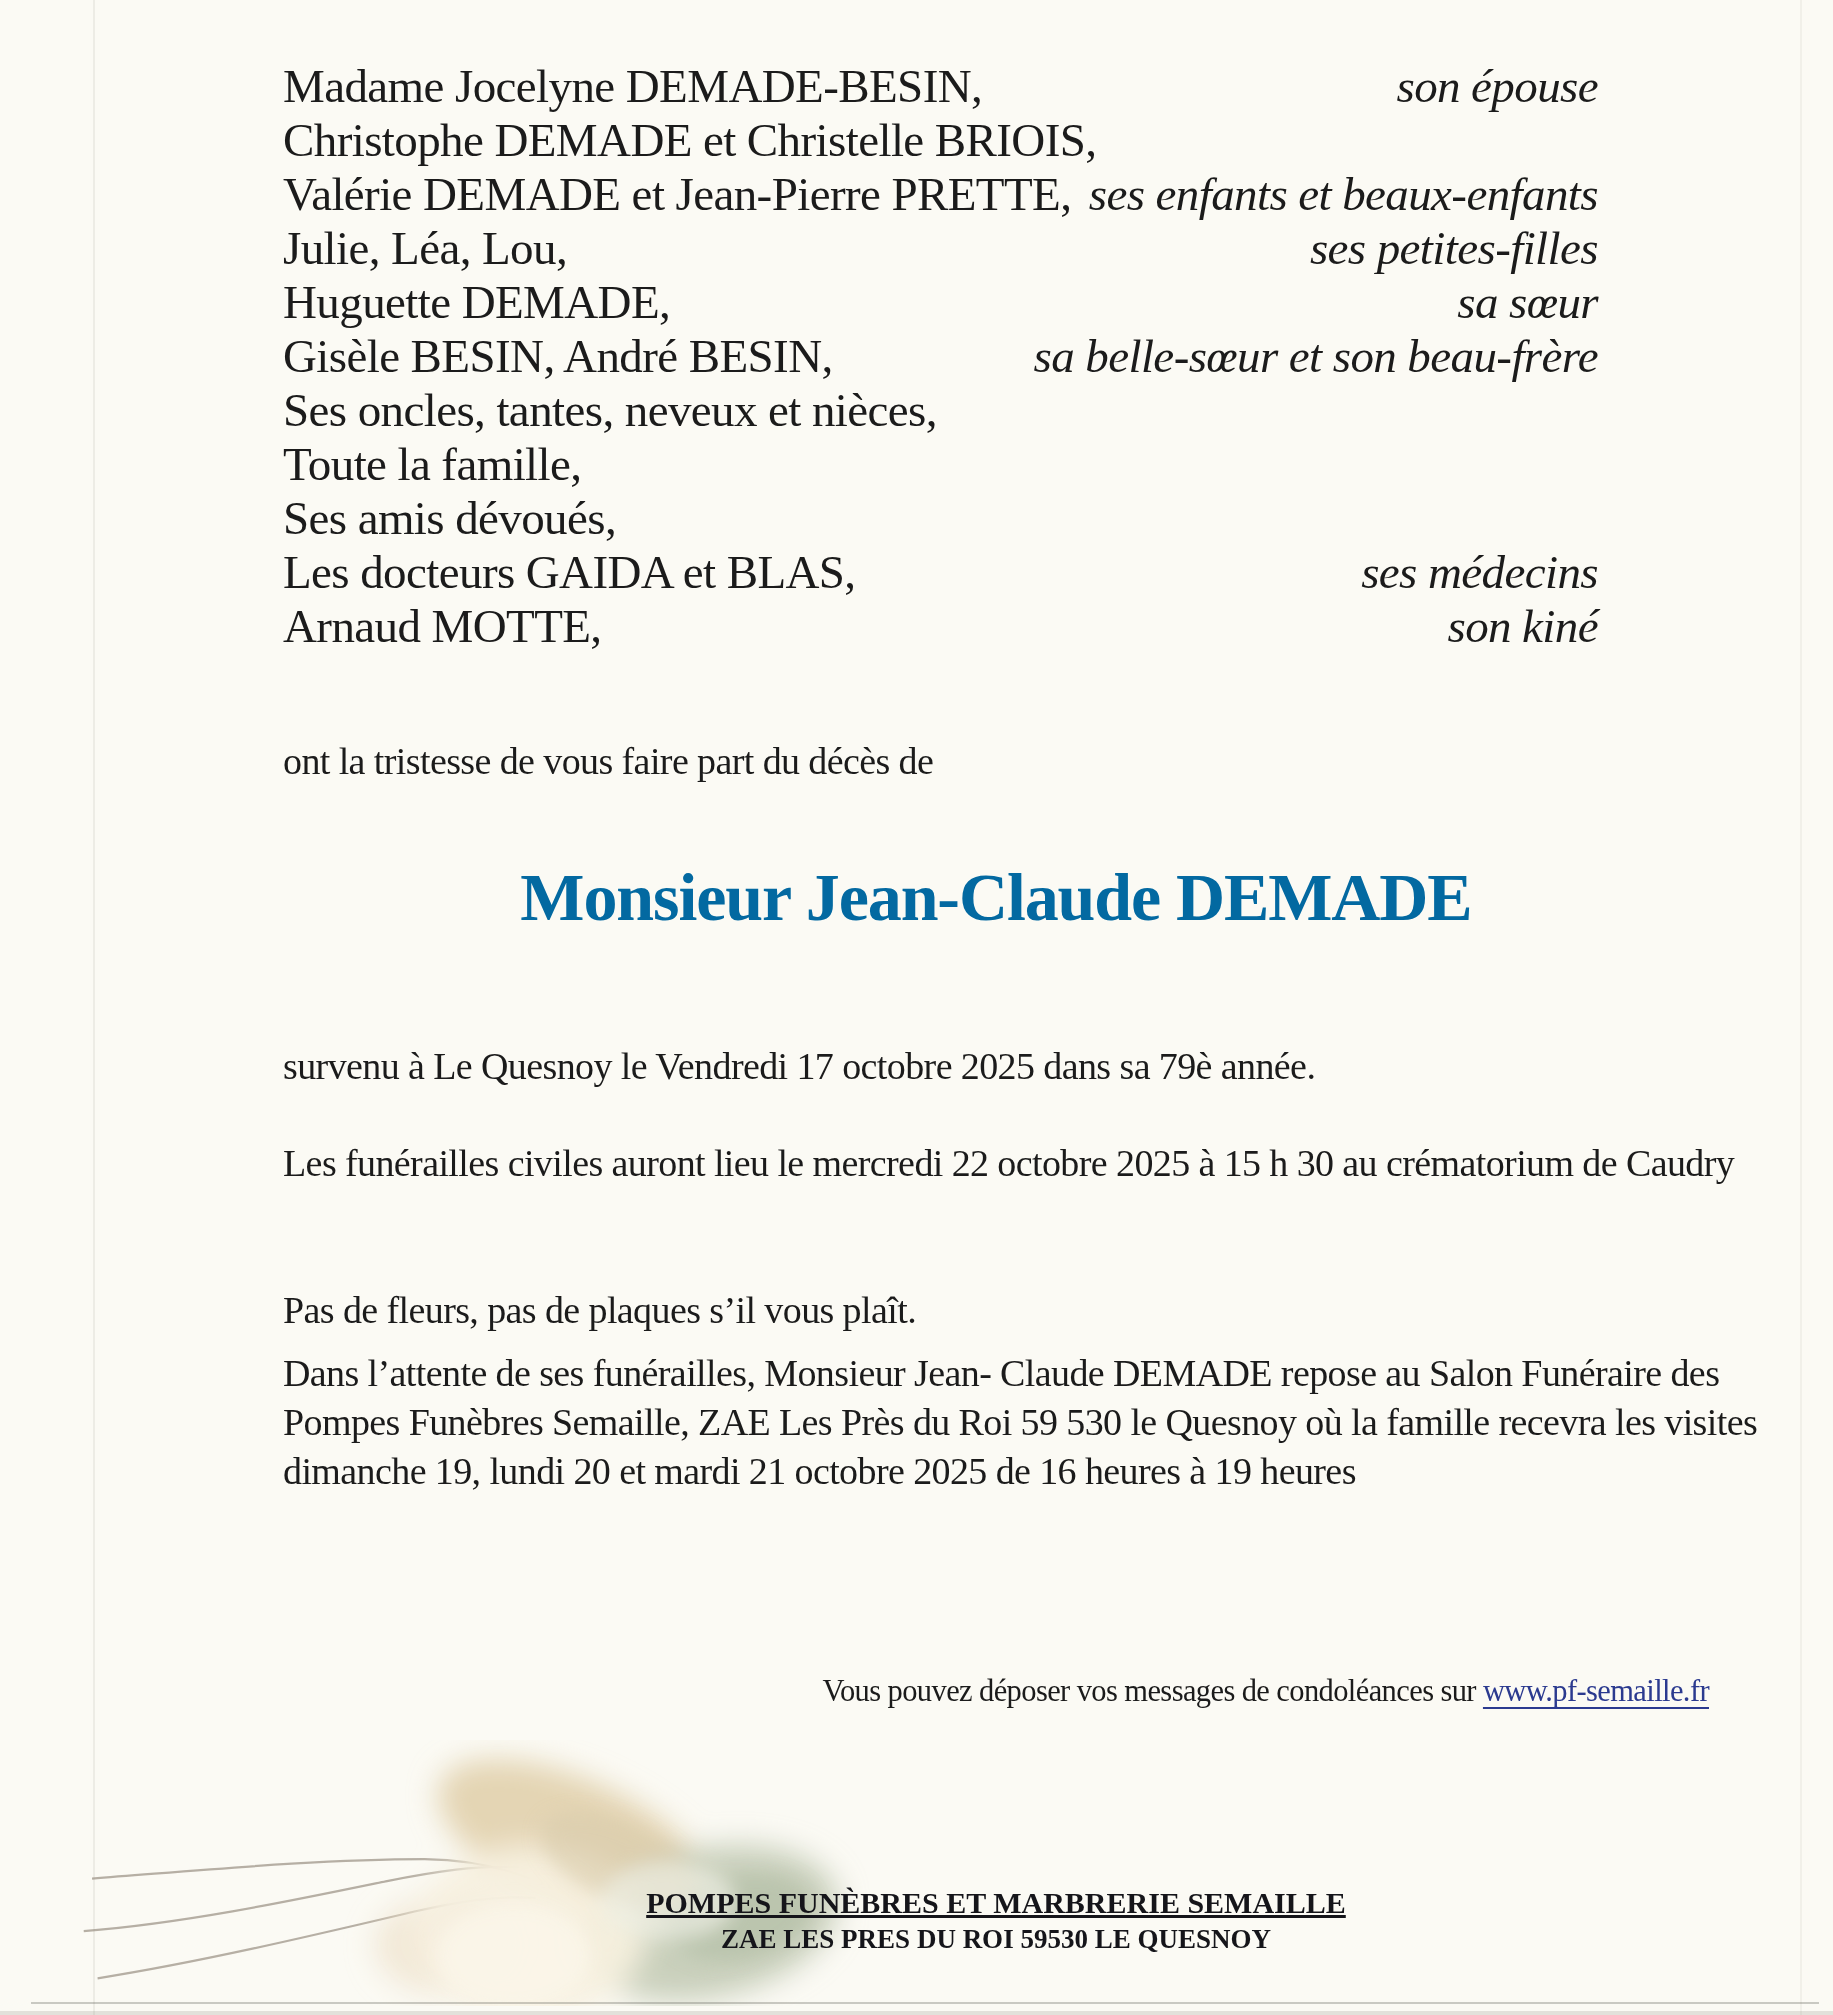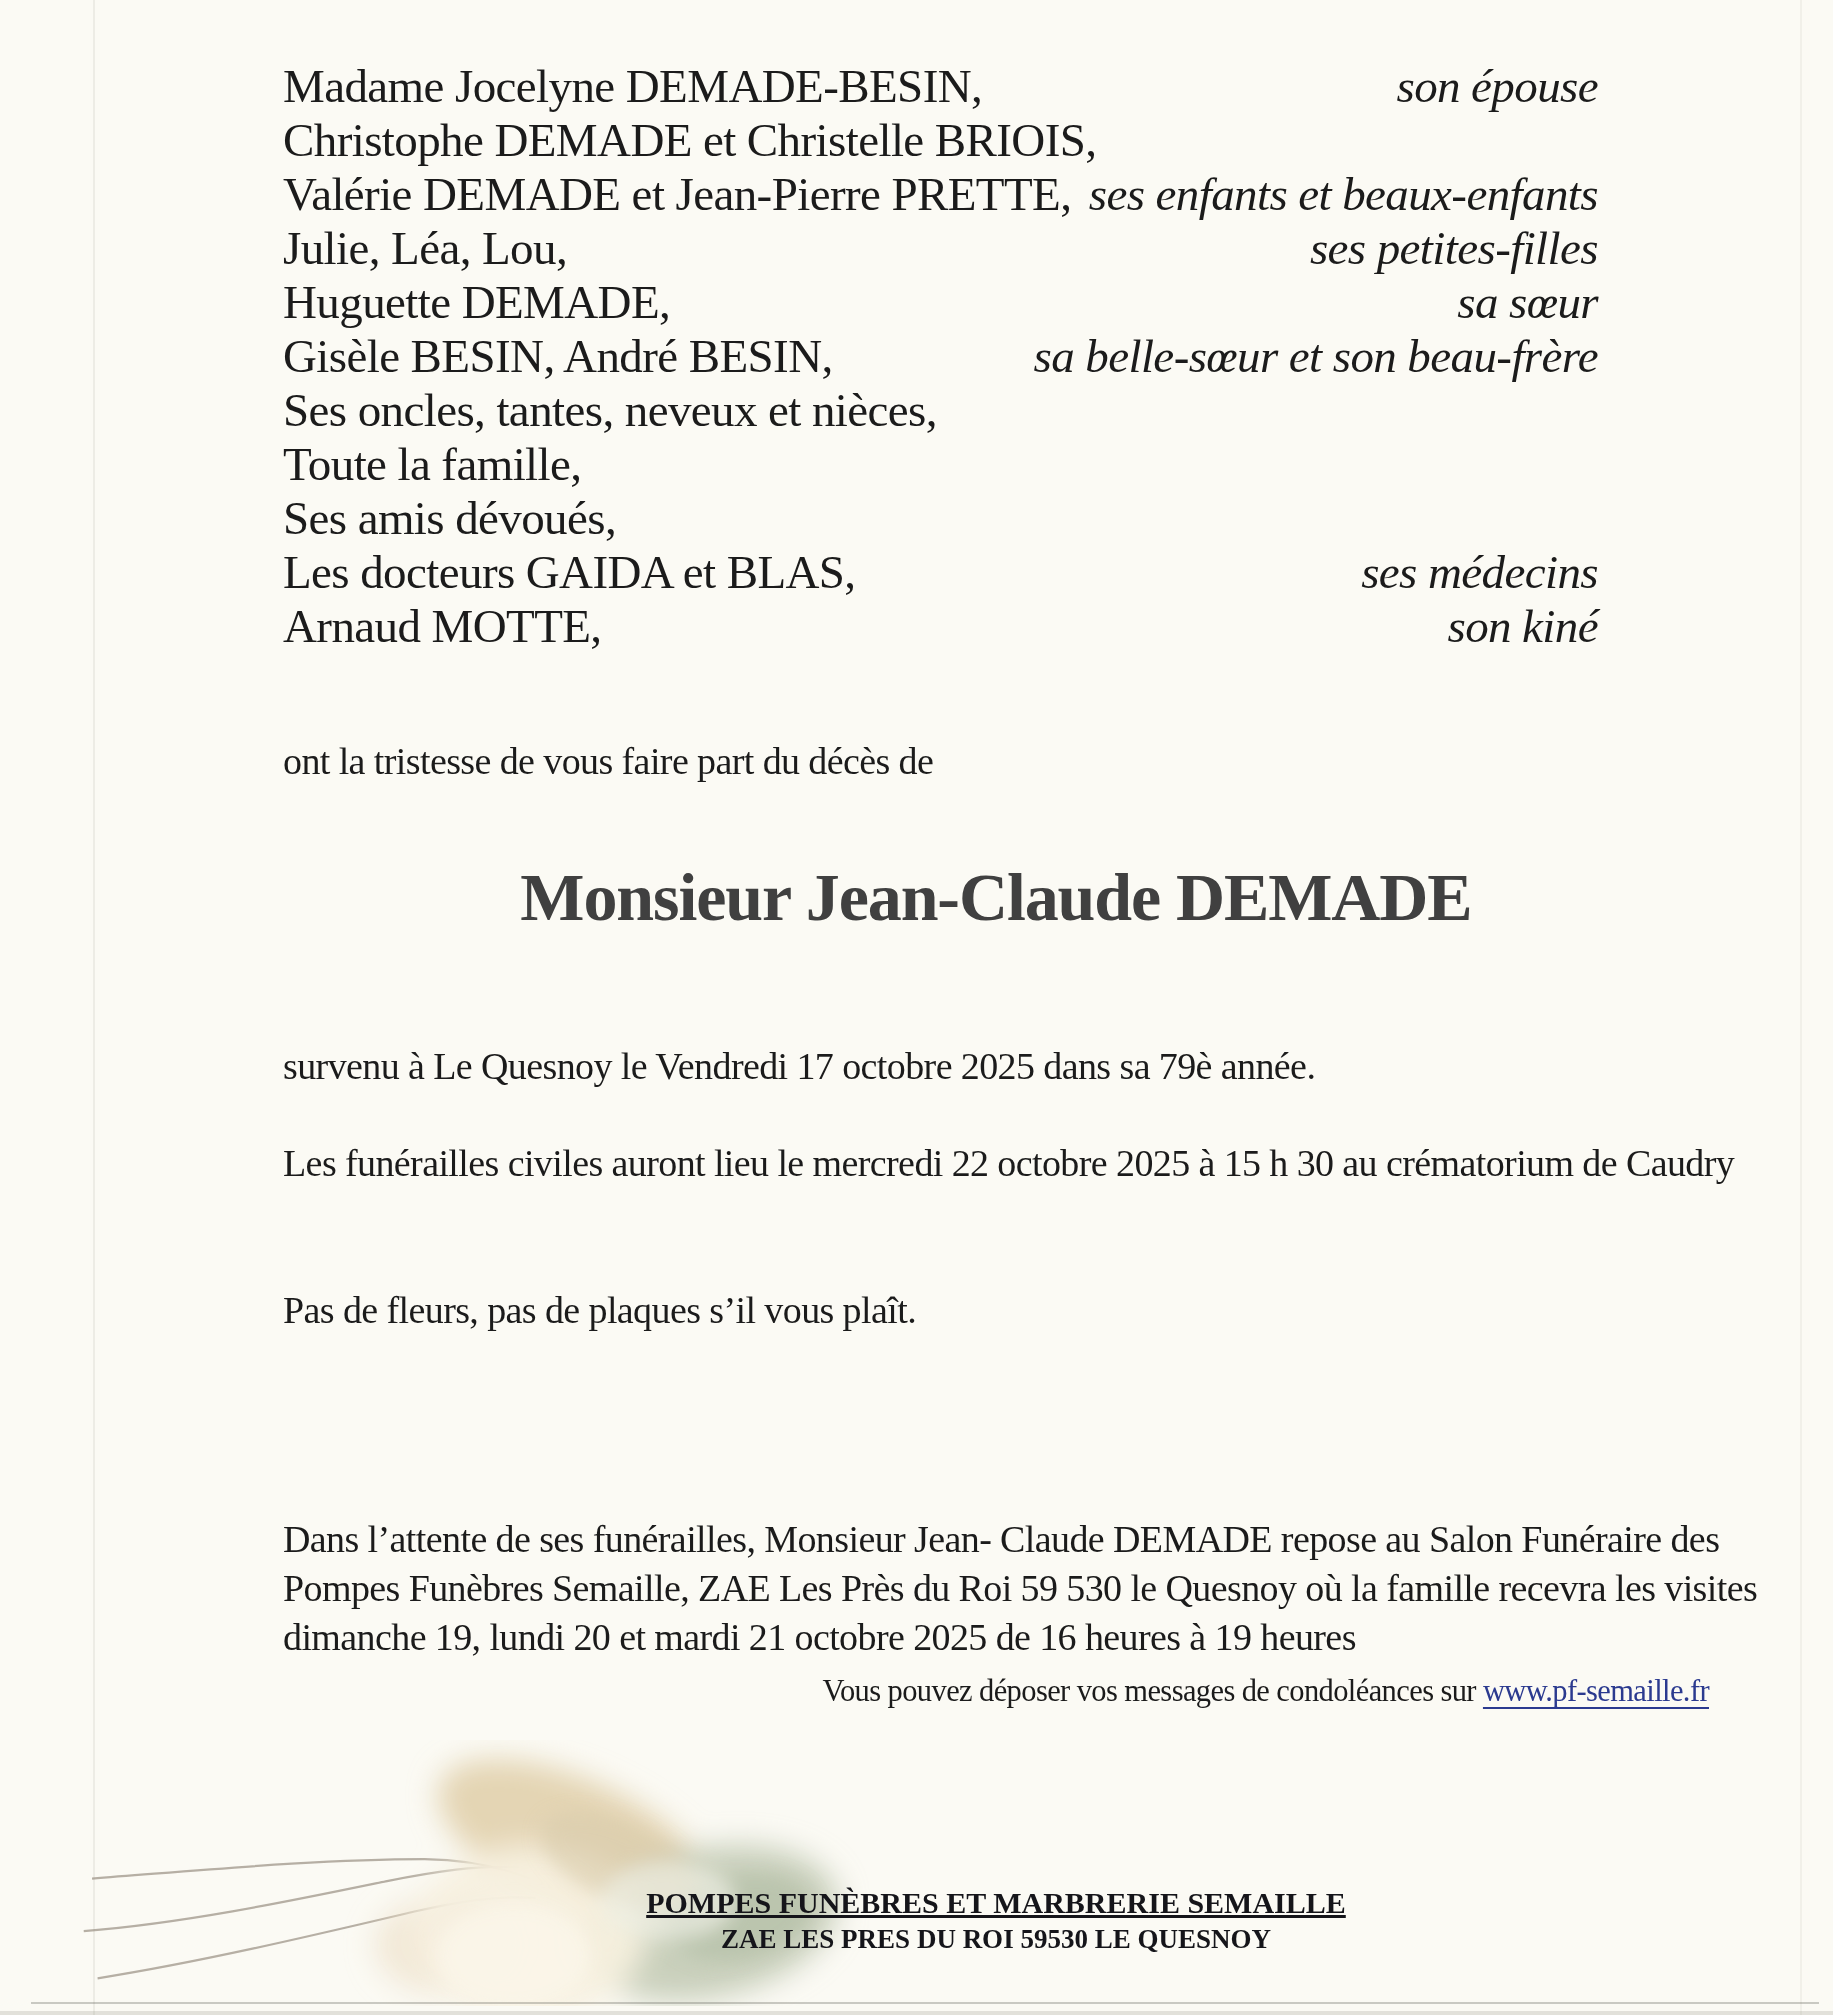--- a/index.html
+++ b/index.html
@@ -20,28 +20,28 @@
   .names{position:absolute;left:283px;right:235px;top:59px;}
   .names-row{display:flex;justify-content:space-between;align-items:baseline;height:54px;font-size:47px;letter-spacing:-0.6px;}
   .names-row .name{white-space:nowrap;}
   .names-row .relation{font-style:italic;white-space:nowrap;}
 
   .intro{position:absolute;left:283px;top:739px;font-size:38px;letter-spacing:-0.6px;text-align:center;}
 
   .title{
     position:absolute;left:283px;right:124px;top:858px;
     text-align:center;font-size:68px;font-weight:bold;letter-spacing:-1.1px;
-    white-space:nowrap;color:#404040;
+    white-space:nowrap;color:#0369a1;
   }
 
   .para{position:absolute;left:283px;width:1488px;font-size:38px;line-height:49px;letter-spacing:-0.6px;}
   .p-survenu{top:1042px;}
   .p-funerailles{top:1139px;}
   .p-reunion{top:1286px;}
-  .p-repose{top:1515px;}
+  .p-repose{top:1349px;}
   .line{display:block;}
 
   .condolence{
     position:absolute;left:283px;right:124px;top:1674px;
     text-align:right;font-size:30.5px;letter-spacing:-0.6px;
   }
   .cond-link{color:#2b3a8f;text-decoration:underline;text-decoration-thickness:2.2px;text-underline-offset:5.6px;}
 
   .flower{position:absolute;left:58px;top:1740px;width:855px;height:266px;}
 

